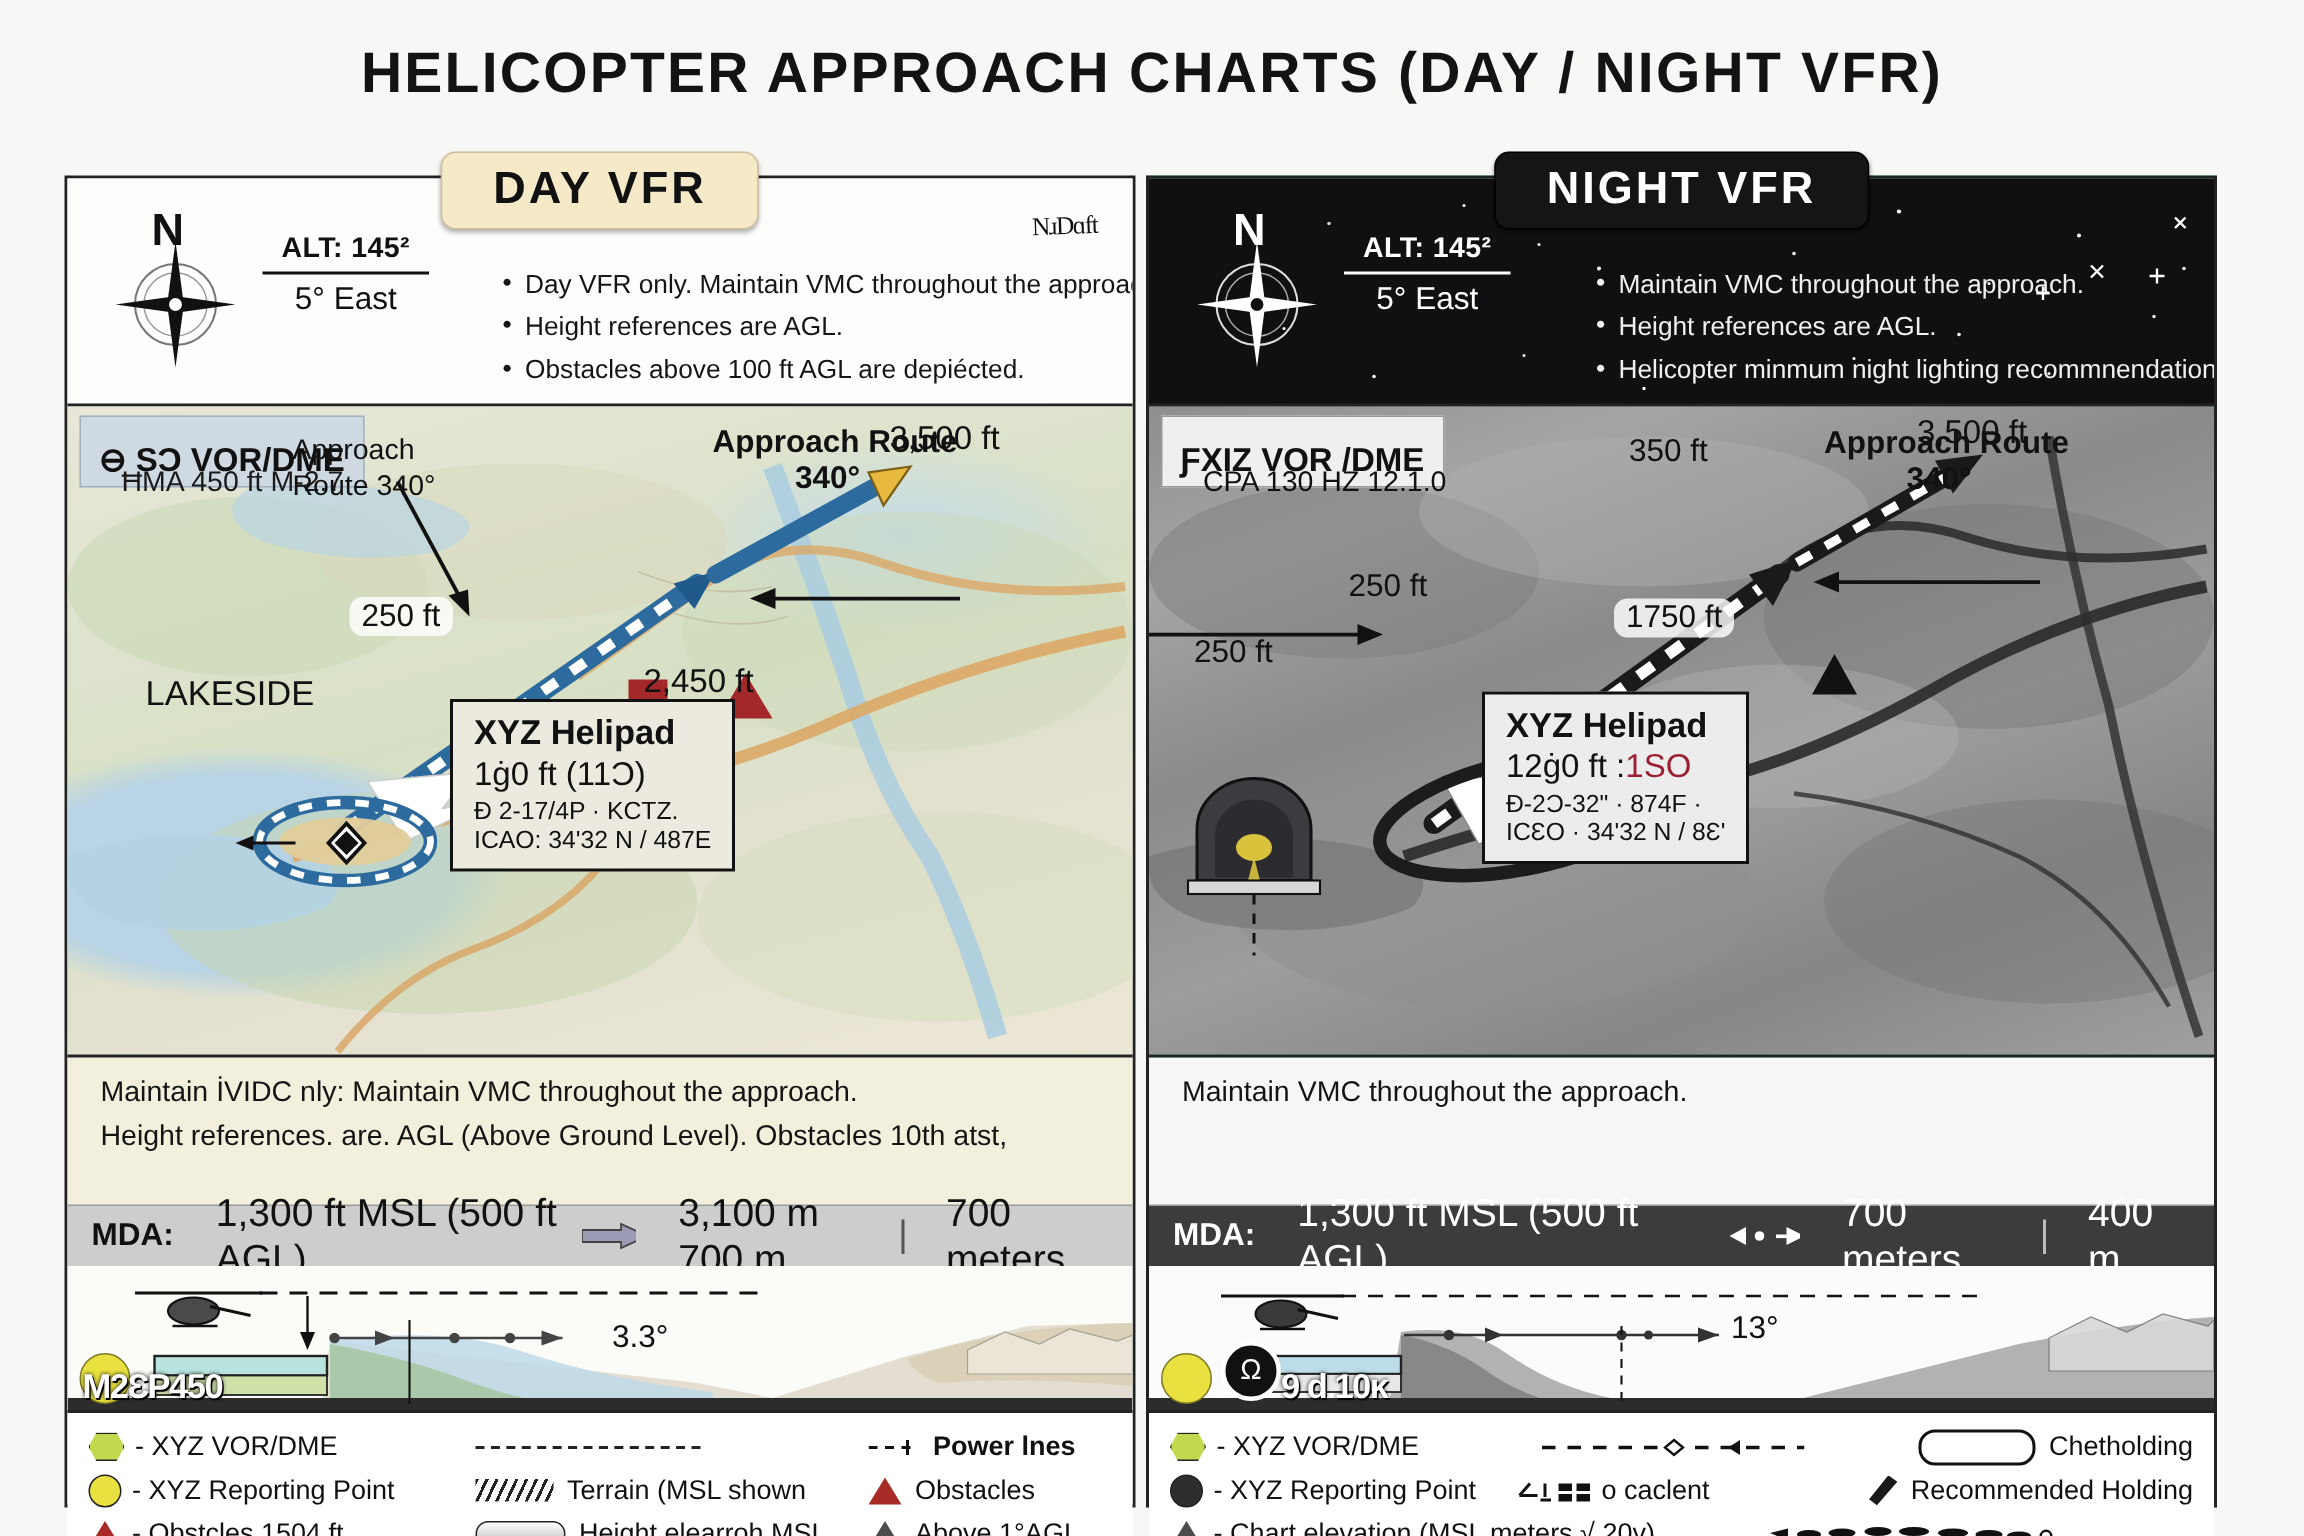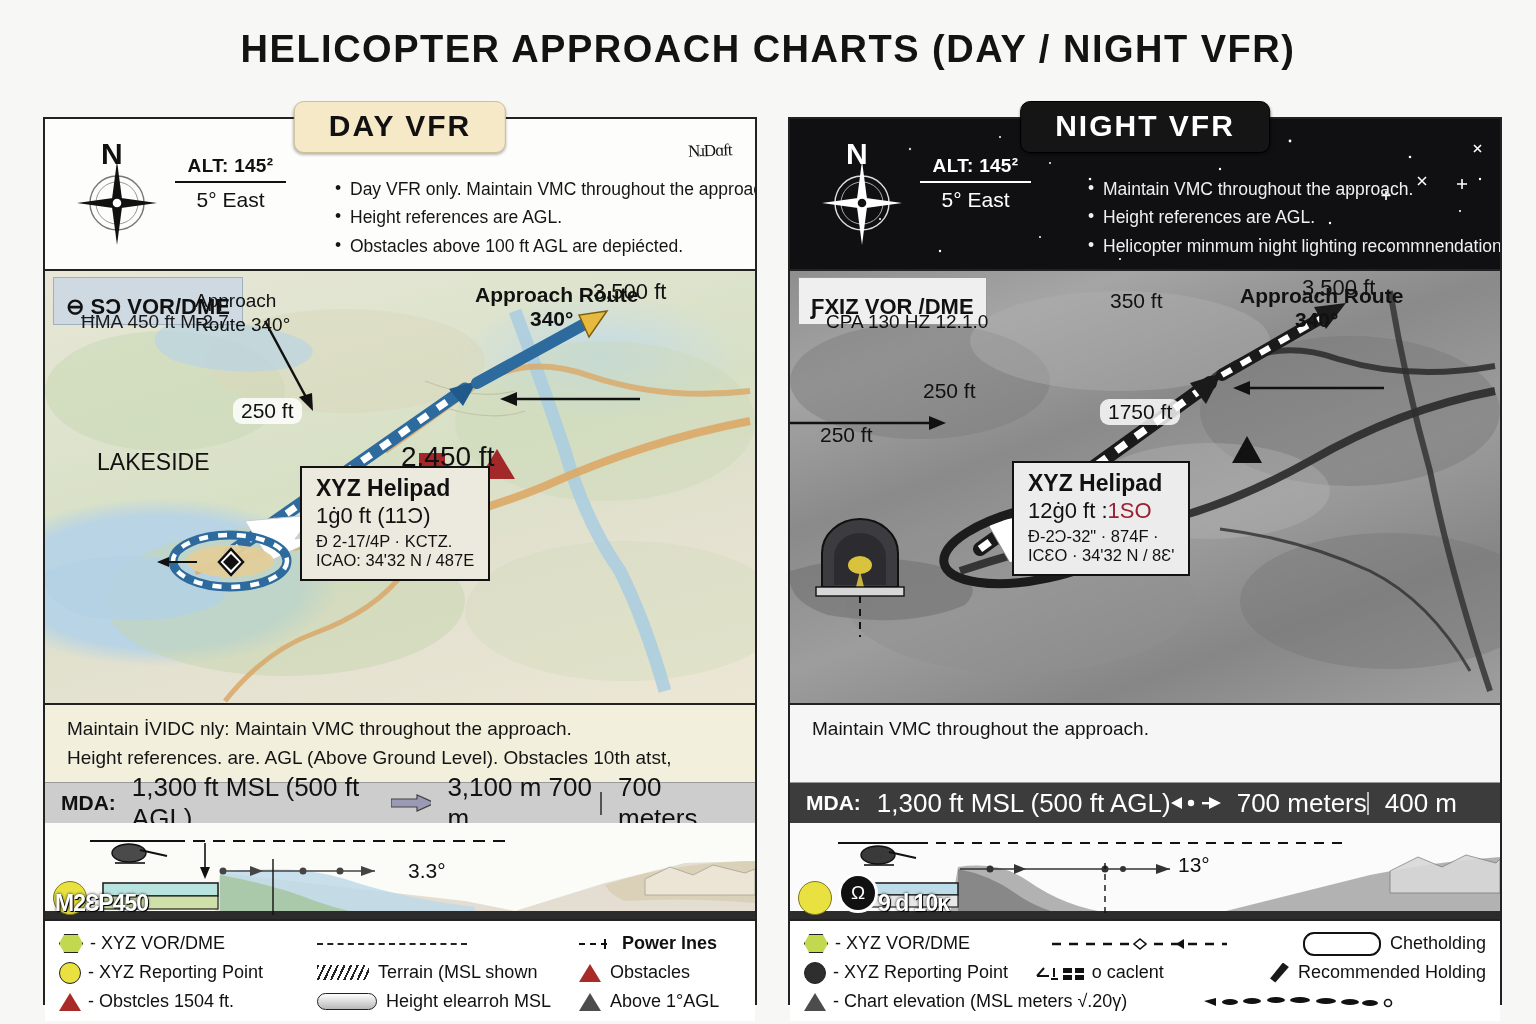--- a/index.html
+++ b/index.html
@@ -15,21 +15,21 @@
     position:absolute;top:28px;left:0;width:1536px;
     text-align:center;
     font-size:38px;font-weight:bold;letter-spacing:1.5px;
     color:#131313;
   }
 
   
   .panel{position:absolute;top:117px;width:714px;height:888px;
          border:2px solid #222;box-sizing:border-box;}
   .panel.day{left:43px;background:#ffffff;}
-  .panel.night{left:788px;background:#86efac;}
+  .panel.night{left:764px;background:#86efac;}
 
   .tab{
     position:absolute;top:-18px;left:50%;transform:translateX(-50%);
     padding:7px 34px 9px;border-radius:10px;
     font-size:30px;font-weight:bold;letter-spacing:2px;
     white-space:nowrap;z-index:9;
   }
   .tab.day{background:#f5e9c8;color:#111;border:1px solid #cdbf9b;
            box-shadow:0 2px 3px rgba(0,0,0,.28);}
   .tab.night{background:#151515;color:#fff;border:1px solid #000;
@@ -89,28 +89,28 @@
   .calloutbox{position:absolute;border:2px solid #111;padding:7px 14px 9px;}
   .calloutbox.day{background:#eceade;}
   .calloutbox.night{background:#ececec;}
   .calloutbox .c1{font-size:23px;font-weight:bold;color:#111;white-space:nowrap;}
   .calloutbox .c2{font-size:22px;color:#111;white-space:nowrap;margin-top:1px;}
   .calloutbox .c2 .hl{color:#9b2033;}
   .calloutbox .c3{font-size:16.5px;color:#111;white-space:nowrap;margin-top:3px;}
   .calloutbox .c4{font-size:16.5px;color:#111;white-space:nowrap;text-align:center;}
 
   
-  .band{padding:13px 22px 12px;box-sizing:border-box;height:78px;
+  .band{padding:13px 22px 12px;box-sizing:border-box;height:99px;
         border-bottom:1px solid #9a9a9a;}
   .band.day{background:#f2efdd;}
   .band.night{background:#f6f6f6;}
   .band p{margin:0 0 7px;font-size:19px;color:#141414;white-space:nowrap;}
 
   .mda{height:40px;display:flex;align-items:center;padding:0 16px;
-       box-sizing:border-box;gap:0;}
+       box-sizing:border-box;gap:12px;}
   .mda.day{background:#cdcdcd;color:#111;}
   .mda.night{background:#3c3c3c;color:#fff;}
   .mda .k{font-size:21px;font-weight:bold;}
   .mda .v{font-size:26px;margin-left:16px;}
   .mda .sep{width:2px;height:23px;background:currentColor;opacity:.65;}
 
   
   .profile{position:relative;height:96px;overflow:hidden;border-bottom:2px solid #222;}
   .profile.day{background:#fbfbf8;}
   .profile.night{background:#fbfbfb;}
@@ -242,21 +242,21 @@
 
     <div class="vorlbl day">⊖ SƆ VOR/DME</div>
     <div class="vorsub day">ĦMA 450 ft M-2.7</div>
 
     <div class="maplbl" style="left:548px;top:8px;font-size:22px;">3,500 ft</div>
     <div class="maplbl" style="left:150px;top:18px;white-space:pre;line-height:1.25;">Approach
 Route 340°</div>
     <div class="maplbl bold" style="left:430px;top:12px;font-size:21px;">Approach Route</div>
     <div class="maplbl bold" style="left:485px;top:36px;font-size:21px;">340°</div>
     <div class="maplbl pill" style="left:188px;top:127px;font-size:21px;">250 ft</div>
-    <div class="maplbl" style="left:356px;top:170px;font-size:28px;text-align:center;">2,450 ft</div>
+    <div class="maplbl" style="left:384px;top:170px;font-size:22px;text-align:center;">2,450 ft</div>
     <div class="maplbl" style="left:52px;top:178px;font-size:23px;">LAKESIDE</div>
 
     <div class="calloutbox day" style="left:255px;top:195px;">
       <div class="c1">XYZ Helipad</div>
       <div class="c2">1ġ0 ft (11Ɔ)</div>
       <div class="c3">Ɖ 2-17/4P · KCTZ.</div>
       <div class="c4">ICAO: 34'32 N / 487E</div>
     </div>
   </div>
 

